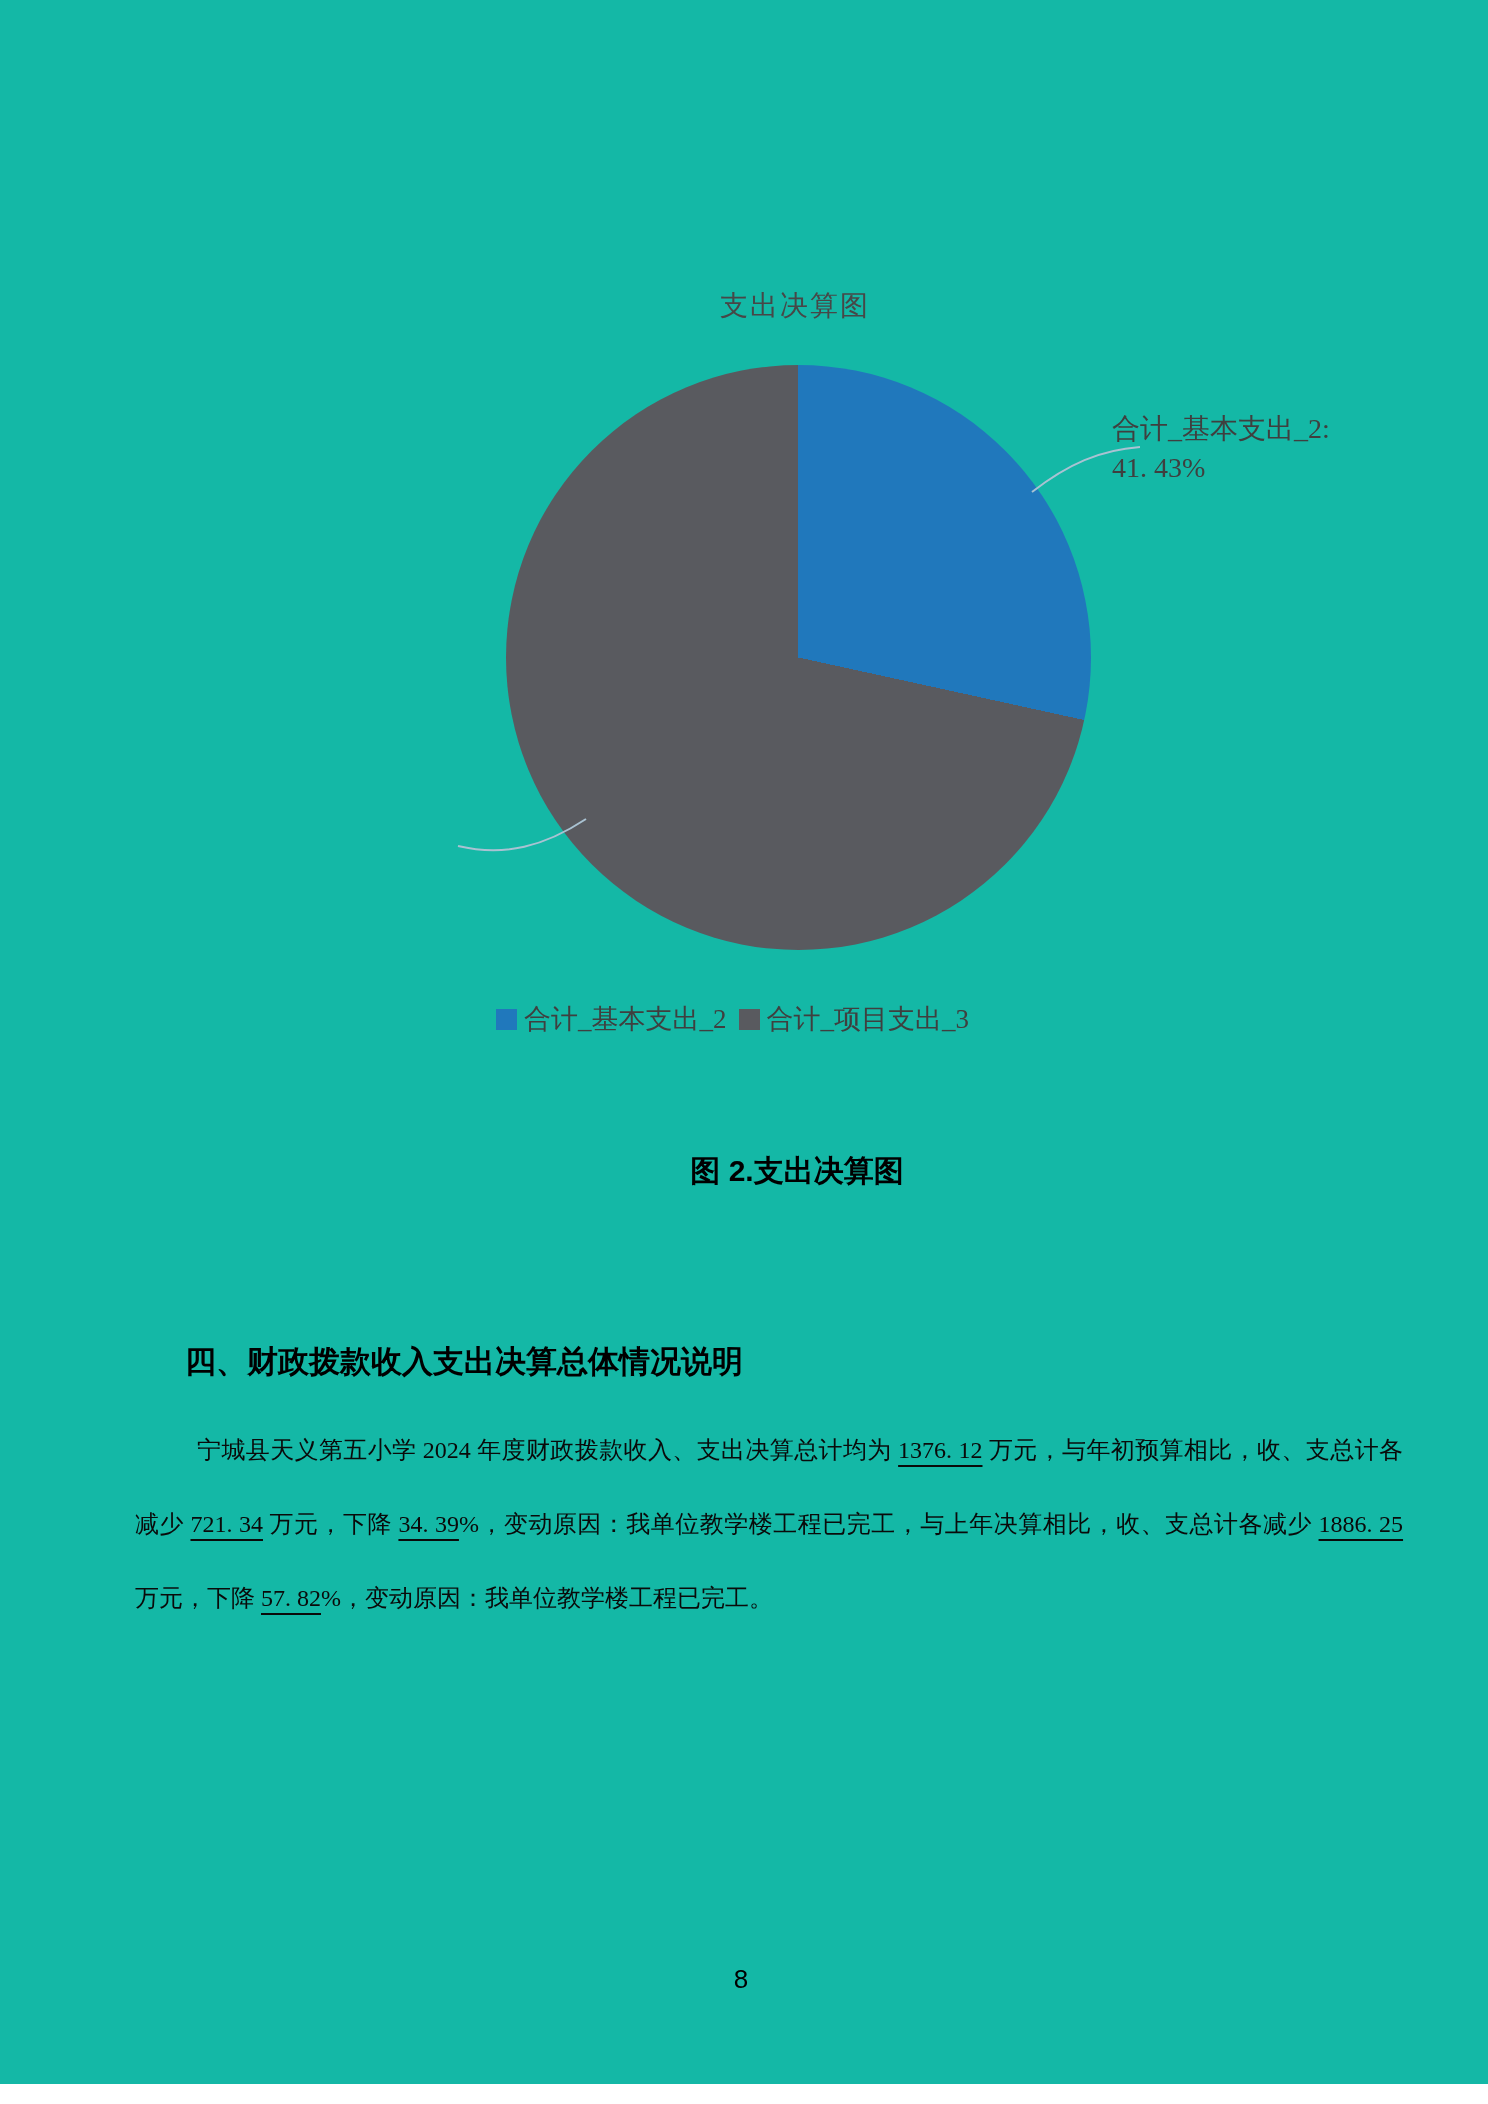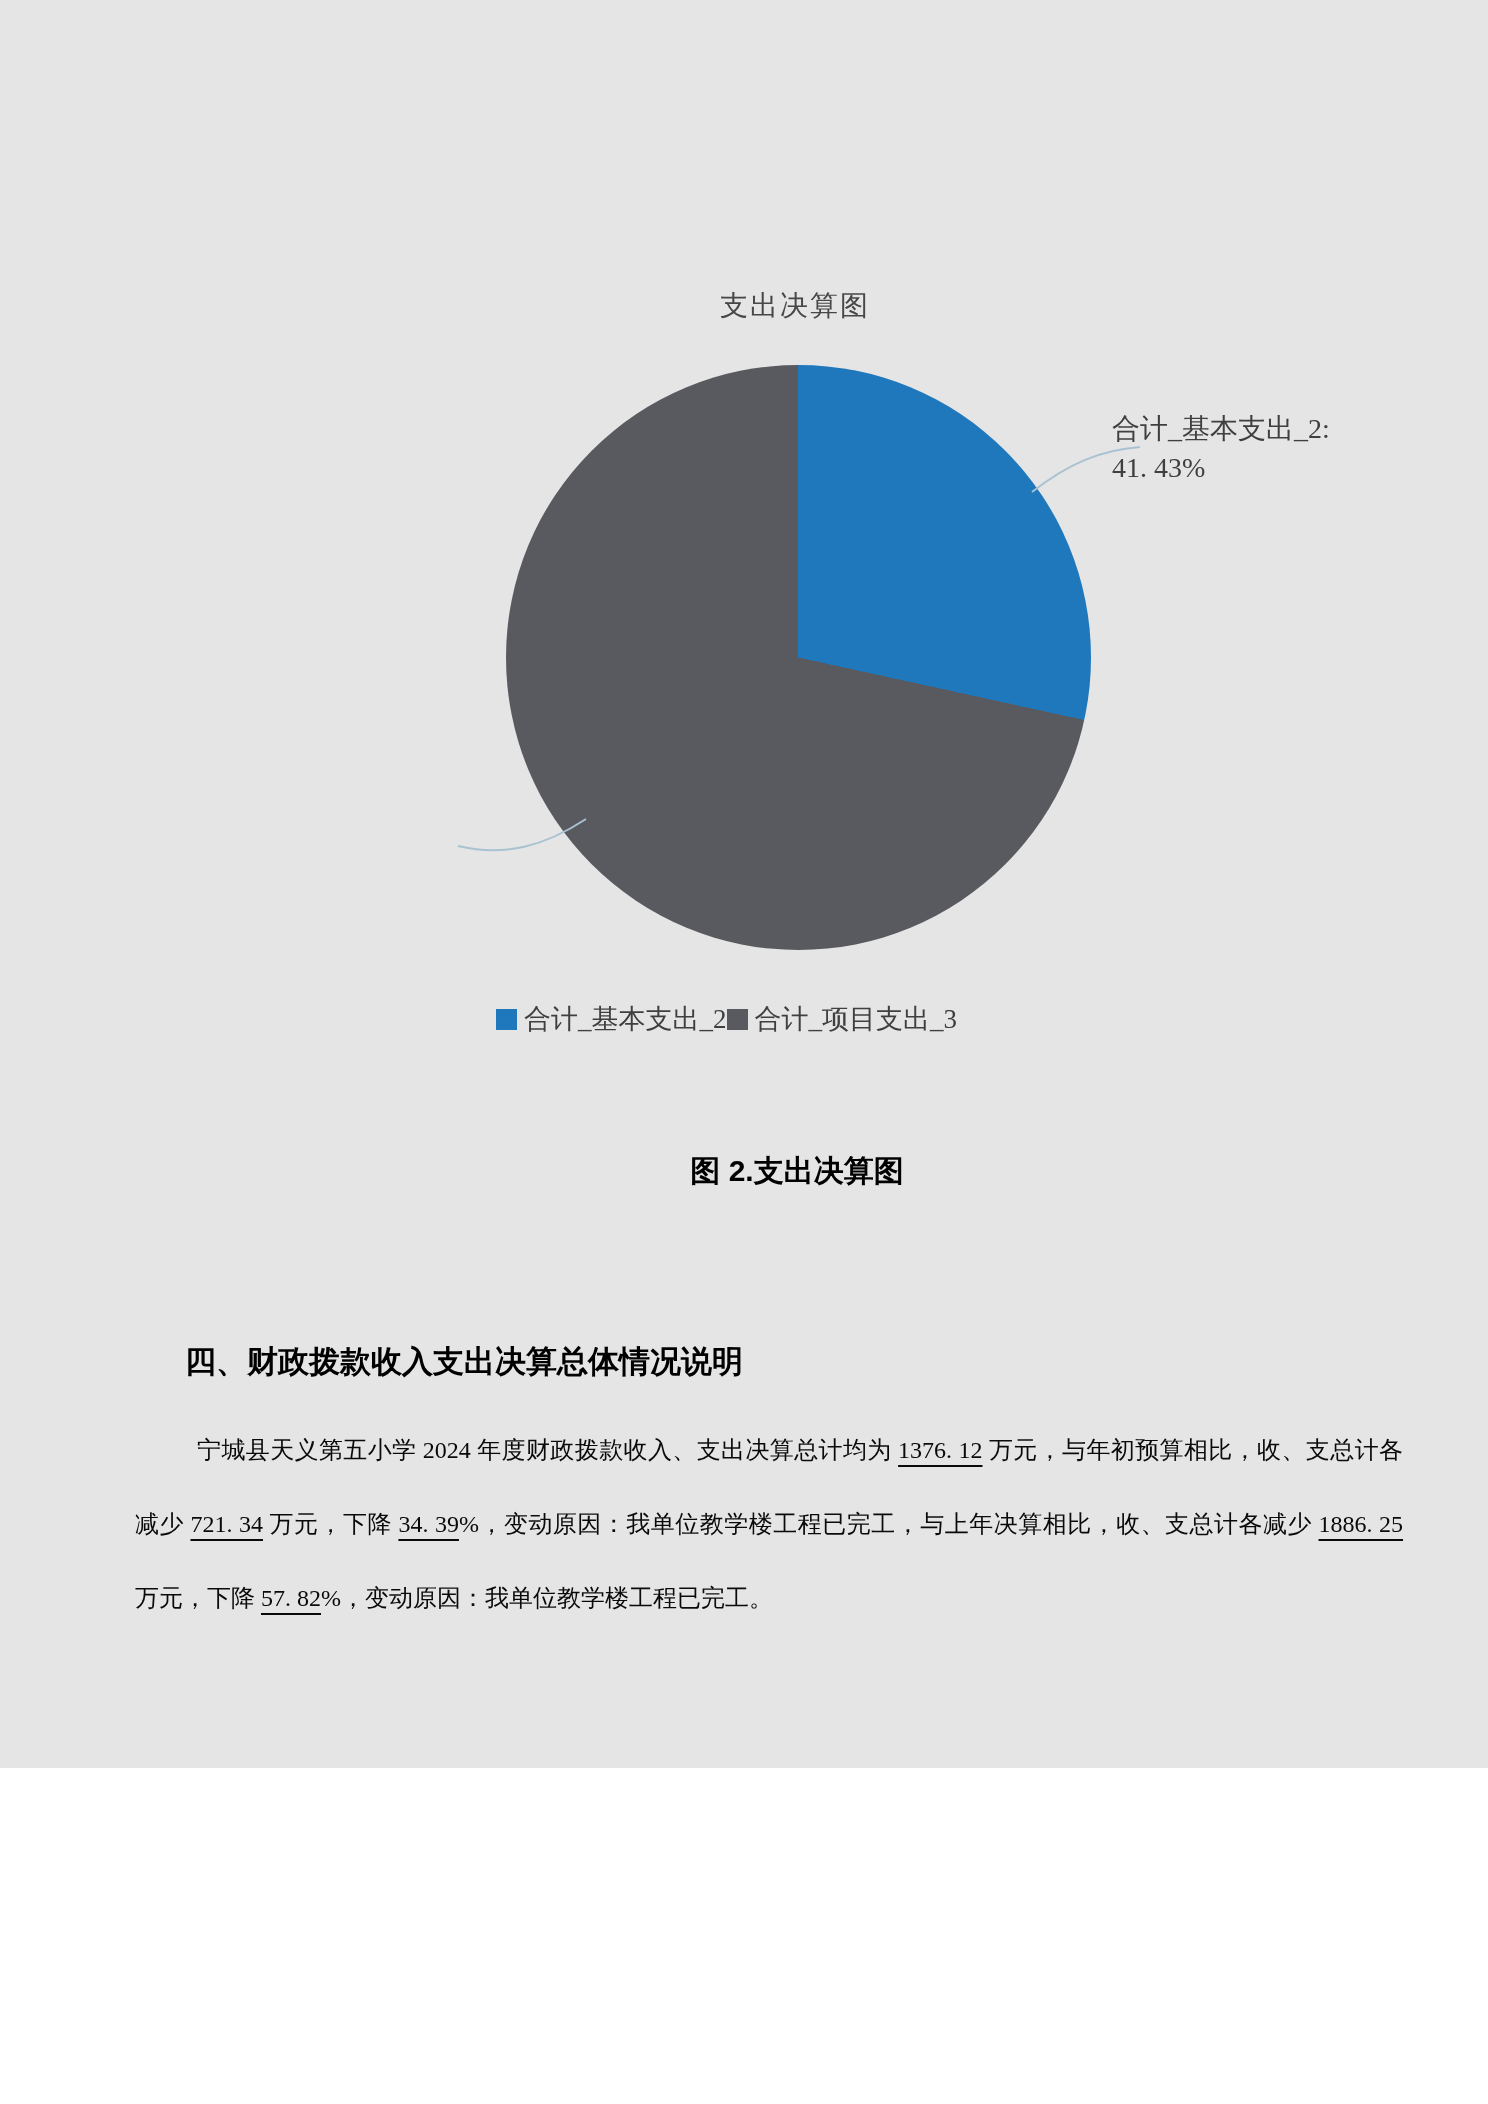--- a/index.html
+++ b/index.html
@@ -1,19 +1,19 @@
 <!DOCTYPE html>
 <html><head>
 <meta charset="utf-8">
 <style>
   html,body{margin:0;padding:0;background:#ffffff;}
   .page{
     position:relative;
-    width:1488px;height:1768px;
-    background:#e5e5e5;
+    width:1488px;height:2084px;
+    background:#14b8a6;
     font-family:"Liberation Serif","DejaVu Serif",serif;
     overflow:hidden;
   }
   
   .chart-title{
     position:absolute;top:287px;left:795px;transform:translateX(-50%);
     font-size:28px;letter-spacing:2px;color:#474747;white-space:nowrap;
   }
   .pie{
     position:absolute;left:506px;top:365px;width:585px;height:585px;
@@ -21,21 +21,21 @@
   }
   .leader-svg{position:absolute;left:0;top:0;width:1488px;height:1100px;pointer-events:none;}
   .pie-label{
     position:absolute;width:320px;
     font-size:28px;line-height:39px;color:#3f3f3f;white-space:nowrap;
   }
   .pie-label.right{left:1112px;top:409px;}
   .pie-label.left{left:160px;top:803px;}
   .legend{
     position:absolute;top:1001px;left:496px;
-    display:flex;align-items:center;gap:0;
+    display:flex;align-items:center;gap:12px;
     font-size:27px;color:#3f3f3f;white-space:nowrap;
   }
   .legend-item{display:flex;align-items:center;gap:7px;}
   .swatch{width:21px;height:21px;display:inline-block;}
   
   .caption{
     position:absolute;top:1151px;left:797px;transform:translateX(-50%);
     font-family:"Liberation Sans","DejaVu Sans",sans-serif;
     font-weight:bold;font-size:30px;color:#000;white-space:nowrap;
   }

